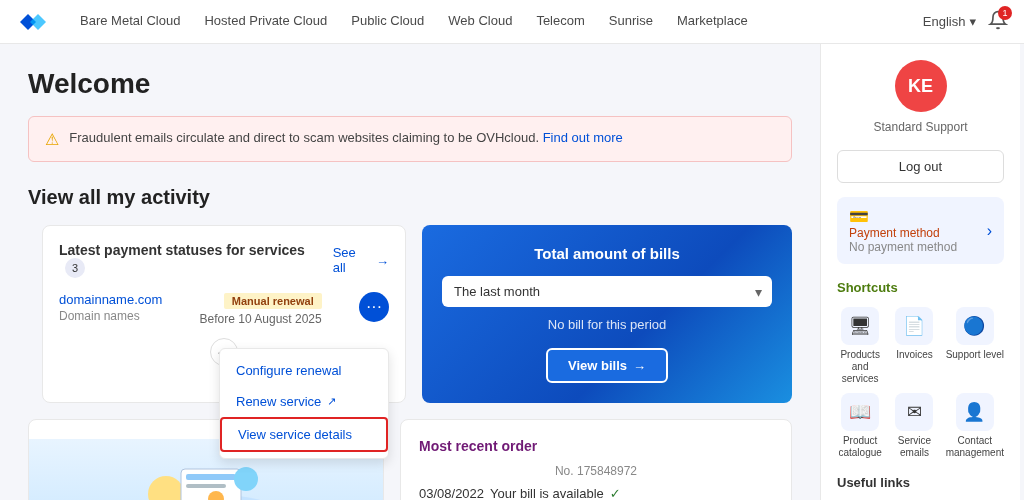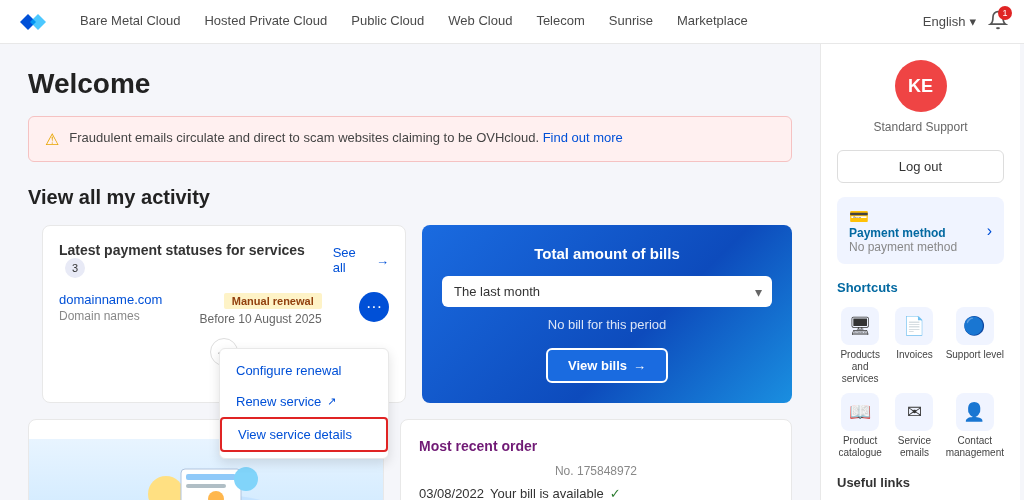--- a/index.html
+++ b/index.html
@@ -157,26 +157,26 @@
     .support-label { font-size: 12px; color: #666; }
     .logout-btn {
       width: 100%; background: transparent; border: 1px solid #ddd; border-radius: 6px;
       padding: 8px; font-size: 13px; color: #333; cursor: pointer; margin-bottom: 14px;
     }
     .payment-method-section {
       background: #f0f4ff; border-radius: 8px; padding: 10px 12px;
       display: flex; align-items: center; justify-content: space-between; margin-bottom: 16px;
     }
     .pm-left {}
-    .pm-title { font-size: 12px; font-weight: 700; color: #0369a1; }
+    .pm-title { font-size: 12px; font-weight: 400; color: #c2410c; }
     .pm-value { font-size: 12px; color: #888; }
     .pm-arrow { color: #0050d7; font-size: 16px; cursor: pointer; }
     .card-icon { font-size: 16px; margin-right: 6px; color: #666; }
 
-    .shortcuts-title { font-size: 13px; font-weight: 600; margin-bottom: 12px; color: #0369a1; }
+    .shortcuts-title { font-size: 13px; font-weight: 600; margin-bottom: 12px; color: #4d7c0f; }
     .shortcuts-grid { display: grid; grid-template-columns: repeat(3, 1fr); gap: 8px; margin-bottom: 16px; }
     .shortcut-item { display: flex; flex-direction: column; align-items: center; gap: 4px; cursor: pointer; }
     .shortcut-icon {
       width: 38px; height: 38px; background: #f0f4ff; border-radius: 8px;
       display: flex; align-items: center; justify-content: center; font-size: 18px;
     }
     .shortcut-label { font-size: 10px; color: #444; text-align: center; line-height: 1.2; }
 
     .useful-links-title { font-size: 13px; font-weight: 600; color: #333; }
 

